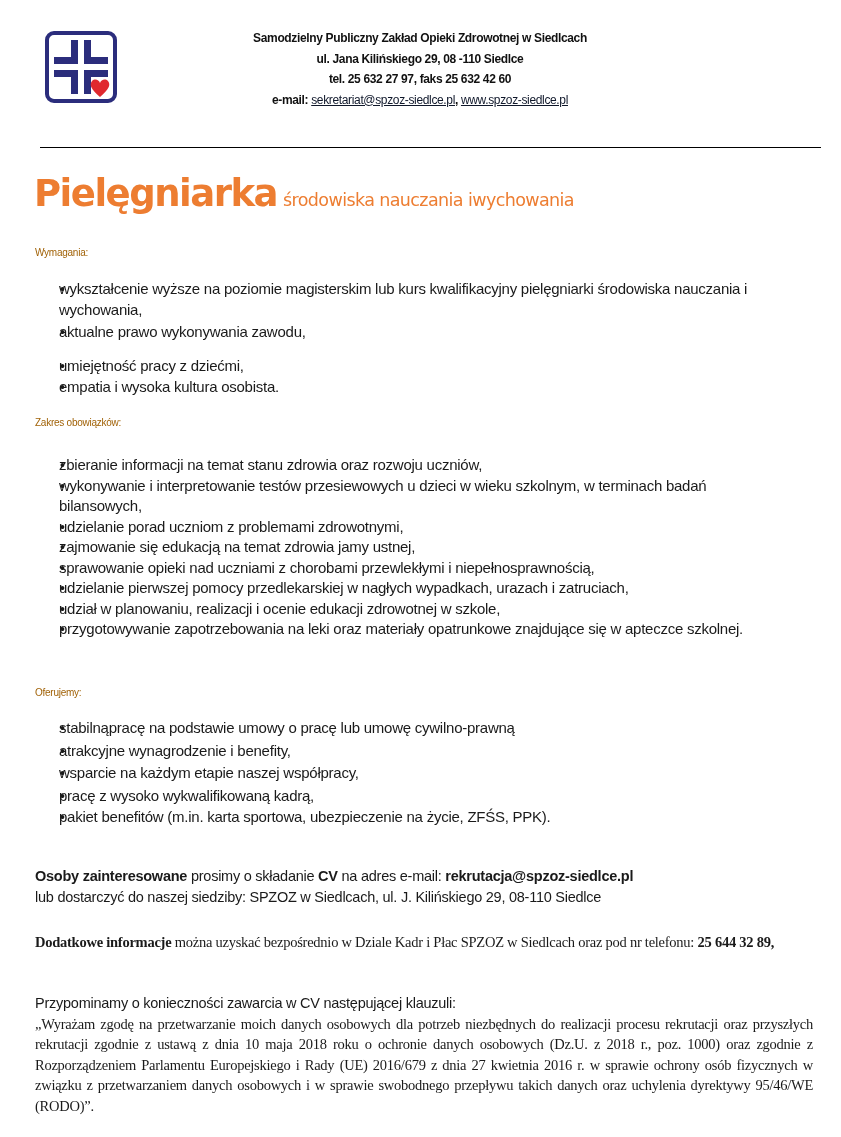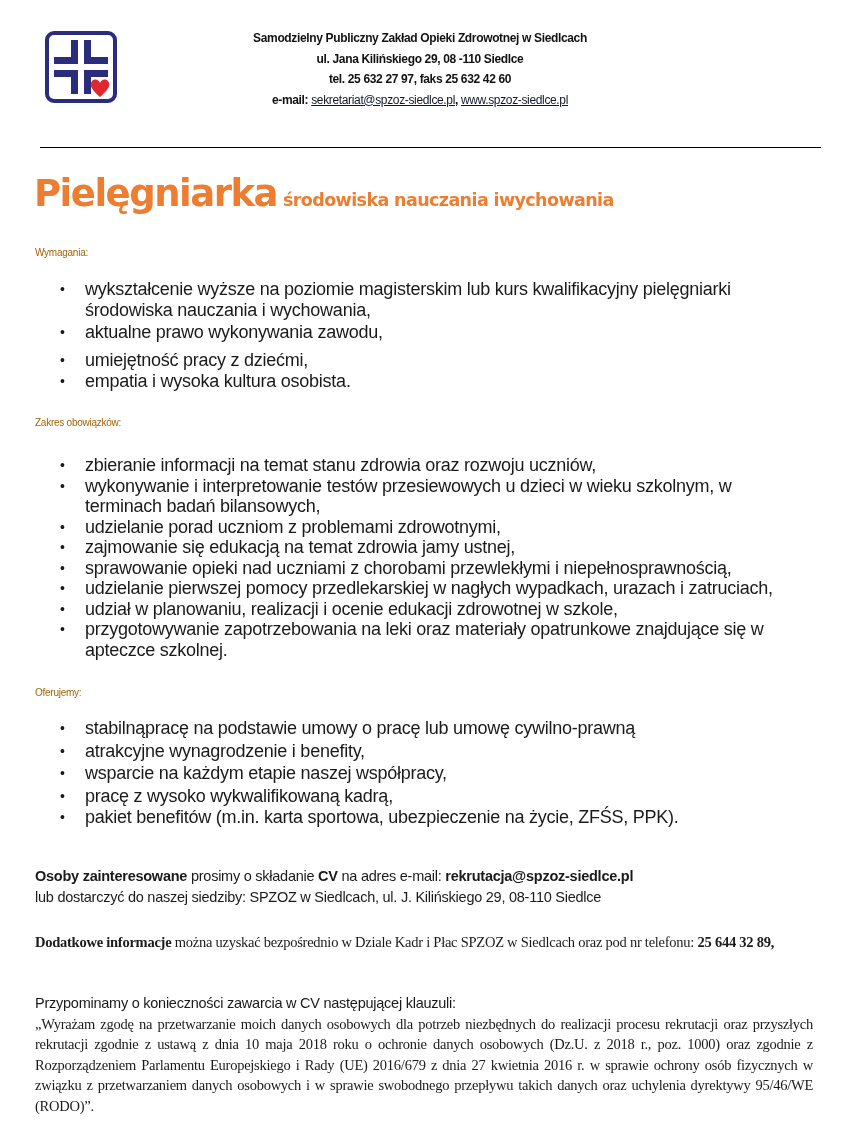--- a/index.html
+++ b/index.html
@@ -8,26 +8,26 @@
   .logo { position:absolute; left:45px; top:31px; width:72px; height:72px; }
   .header { position:absolute; left:180px; top:28px; width:480px; text-align:center;
             font-family:Liberation Sans, sans-serif; font-weight:bold; font-size:12px;
             line-height:20.5px; color:#111; letter-spacing:-0.35px; }
   .header .mail-label { font-weight:bold; }
   .header a { color:#0f172a; text-decoration:underline; font-weight:normal; }
   .rule { position:absolute; left:40px; top:147px; width:781px; height:1px; background:#000; }
   .title { position:absolute; left:34px; top:172px; white-space:nowrap; color:#ed7d31; }
   .title .main { font-family:"DejaVu Sans", sans-serif; font-weight:bold; font-size:37px;
                  letter-spacing:-1.5px; }
-  .title .sub { font-family:"DejaVu Sans", sans-serif; font-weight:bold; font-size:17.5px;
+  .title .sub { font-family:"DejaVu Sans", sans-serif; font-weight:normal; font-size:17.5px;
                 letter-spacing:-0.6px; margin-left:6px; }
   .txt { position:absolute; left:35px; font-size:10px; line-height:20px; color:#a16207;
          letter-spacing:-0.25px; white-space:nowrap; }
   ul.bl { position:absolute; left:0; margin:0; padding:0; list-style:none; width:841px; }
-  ul.bl li { position:relative; padding-left:85px; font-size:18px; line-height:20.5px;
+  ul.bl li { position:relative; padding-left:59px; font-size:15px; line-height:20.5px;
              letter-spacing:-0.25px; width:690px; white-space:normal; }
   ul.bl li::before { content:"\2022"; position:absolute; left:60px; top:0; font-size:14px; }
   .para { position:absolute; left:35px; width:778px; font-size:14.5px; line-height:20.5px;
           letter-spacing:-0.25px; }
   .just { text-align:justify; text-align-last:left;font-family:Liberation Serif, serif; }
   b { font-weight:bold; }
 </style>
 </head>
 <body>
 
@@ -61,21 +61,21 @@
 <div class="rule"></div>
 
 <div class="title">
   <span class="main">Pielęgniarka</span><span class="sub">środowiska nauczania iwychowania</span>
 </div>
 
 <div class="txt" style="top:243px;">Wymagania:</div>
 <ul class="bl" style="top:279px;">
   <li>wykształcenie wyższe na poziomie magisterskim lub kurs kwalifikacyjny pielęgniarki środowiska nauczania i wychowania,</li>
   <li style="margin-top:2px">aktualne prawo wykonywania zawodu,</li>
-  <li style="margin-top:7px">umiejętność pracy z dziećmi,</li>
+  <li style="margin-top:13px">umiejętność pracy z dziećmi,</li>
   <li style="margin-top:1px">empatia i wysoka kultura osobista.</li>
 </ul>
 
 <div class="txt" style="top:413px;">Zakres obowiązków:</div>
 <ul class="bl" style="top:455px;">
   <li>zbieranie informacji na temat stanu zdrowia oraz rozwoju uczniów,</li>
   <li>wykonywanie i interpretowanie testów przesiewowych u dzieci w wieku szkolnym, w terminach badań bilansowych,</li>
   <li>udzielanie porad uczniom z problemami zdrowotnymi,</li>
   <li>zajmowanie się edukacją na temat zdrowia jamy ustnej,</li>
   <li>sprawowanie opieki nad uczniami z chorobami przewlekłymi i niepełnosprawnością,</li>

